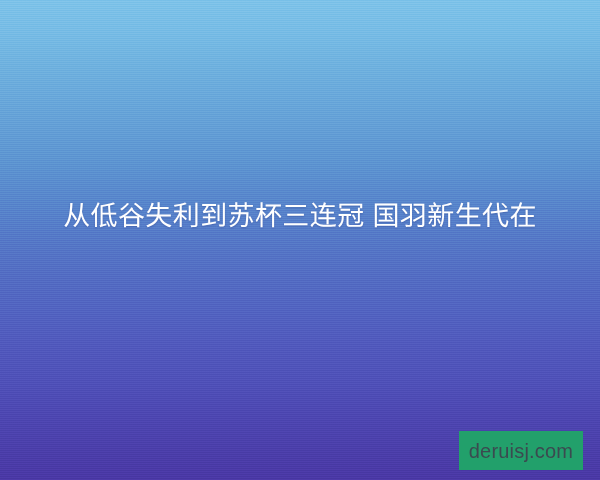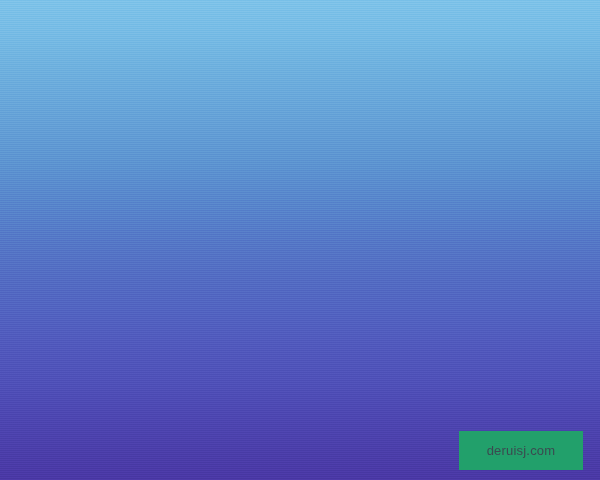--- a/index.html
+++ b/index.html
@@ -94,33 +94,34 @@
     width: 124px;
     height: 39px;
     background: #22a06b;
     display: flex;
     align-items: center;
     justify-content: center;
   }
 
   #watermark-text {
     color: #3b4a50;
-    font-size: 13px;
+    font-size: 20px;
     letter-spacing: 0.2px;
     font-weight: 400;
     line-height: 1;
   }
 </style>
 </head>
 <body>
 
 <div id="cover">
 
   <div id="noise"></div>
 
   <div id="title-block">
+    <span class="title-line">从低谷失利到苏杯三连冠 国羽新生代在</span>
   </div>
 
   <div id="watermark-badge">
     <span id="watermark-text">deruisj.com</span>
   </div>
 
 </div>
 
 </body></html>

